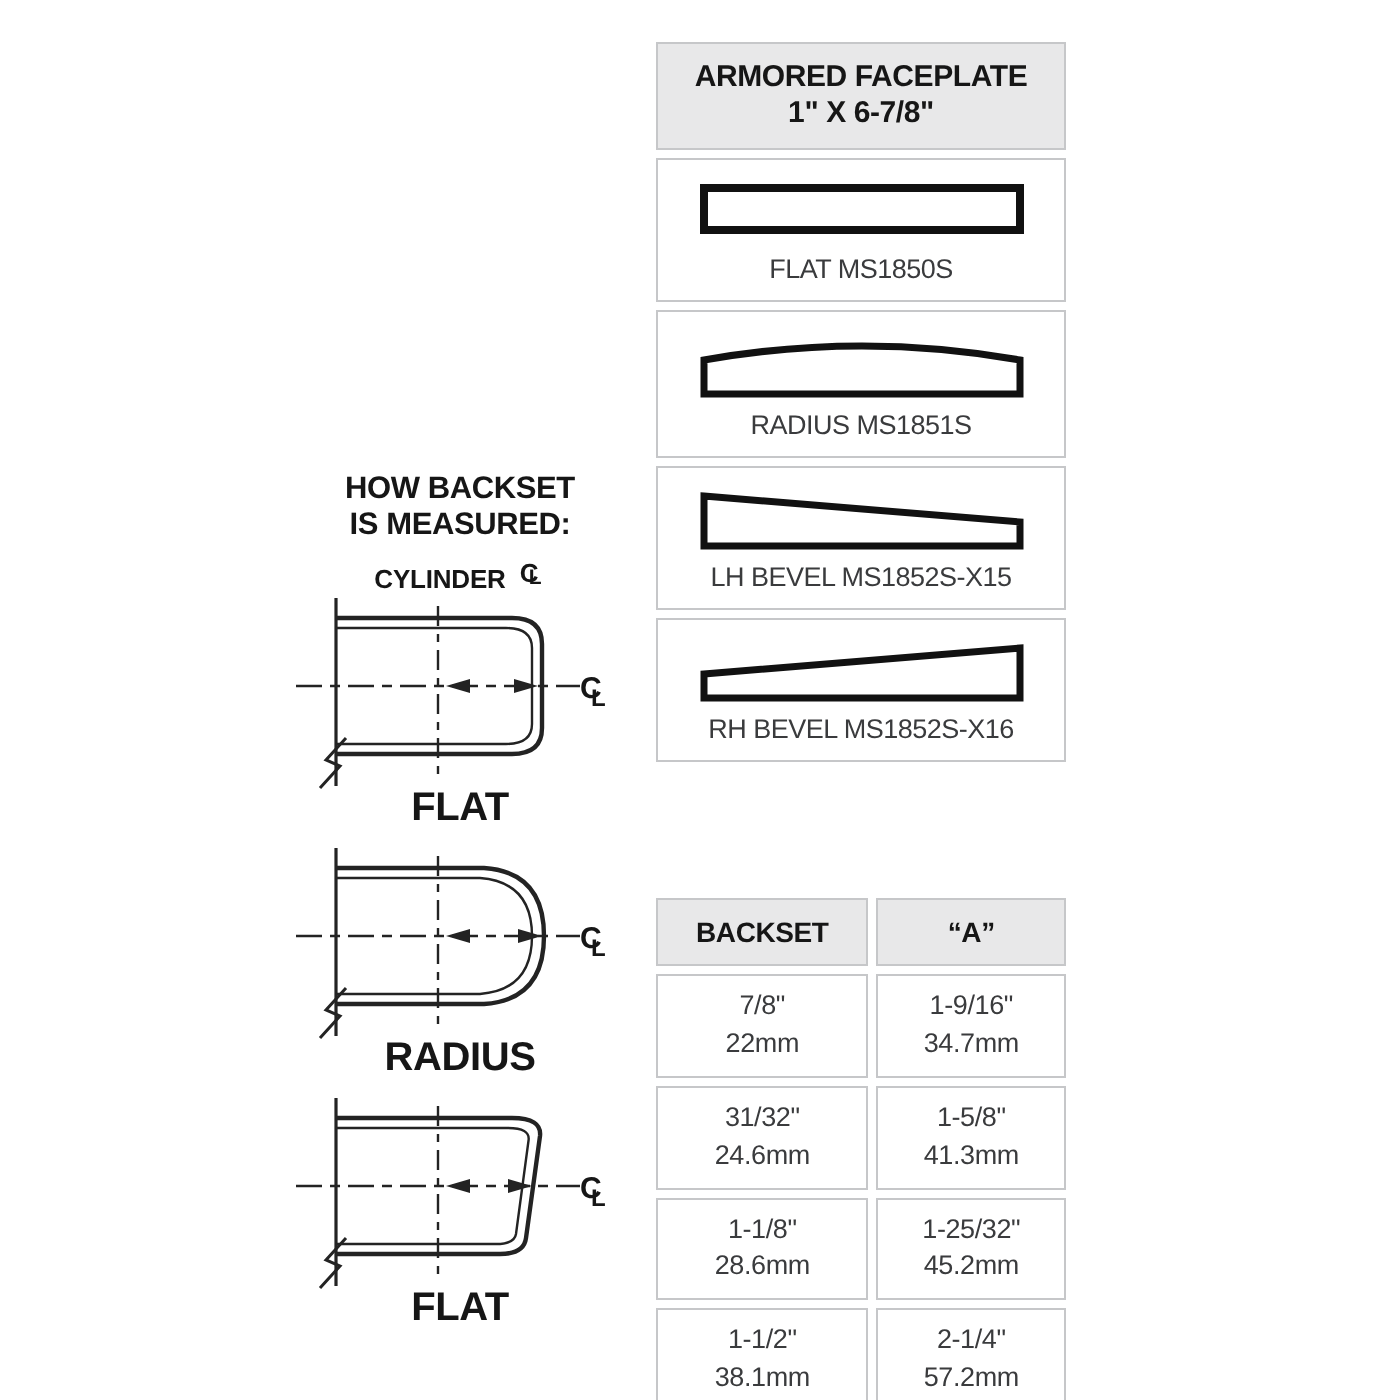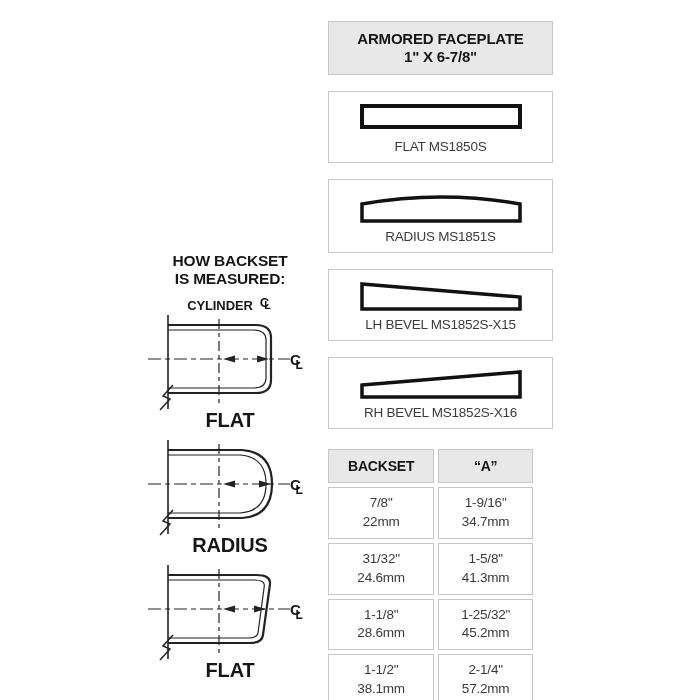--- a/index.html
+++ b/index.html
@@ -4,40 +4,40 @@
 <style>
   html,body{margin:0;padding:0;}
   body{
     width:700px;height:700px;background:#ffffff;position:relative;
     font-family:"Liberation Sans", sans-serif;color:#1d1d1f;
     -webkit-font-smoothing:antialiased;
   }
   .abs{position:absolute;}
 
   
-  .left-panel{left:140px;top:252px;width:180px;text-align:center;}
+  .left-panel{left:140px;top:236px;width:180px;text-align:center;}
   .lp-title{font-size:15.5px;font-weight:bold;line-height:1.16;letter-spacing:-0.2px;color:#161616;}
   .cyl-row{margin-top:9px;margin-bottom:0;font-size:13px;font-weight:bold;color:#161616;letter-spacing:-0.1px;}
   .diag{margin-bottom:6px;}
   .diag svg{display:block;margin:0 auto;}
   .diag-label{font-size:20px;font-weight:bold;color:#161616;margin-top:-2px;letter-spacing:-0.2px;}
   .cl-sym{position:relative;display:inline-block;width:13px;height:15px;vertical-align:-2px;font-weight:bold;}
   .cl-sym .c{position:absolute;left:0;top:-2px;font-size:13px;}
   .cl-sym .l{position:absolute;left:4.5px;top:2px;font-size:10.5px;}
 
   
   .stack{display:flex;flex-direction:column;gap:4px;}
   .cellbox{
     border:1px solid #c6c7c9;background:#ffffff;text-align:center;
     display:flex;flex-direction:column;align-items:center;justify-content:center;
   }
   .headbox{background:#e8e8e9;}
-  .fp-table{left:328px;top:21px;width:225px;}
+  .fp-table{left:328px;top:21px;width:205px;}
   .fp-head{padding:8px 4px;font-size:15px;font-weight:bold;line-height:1.2;letter-spacing:-0.2px;color:#161616;}
-  .fp-cell{padding:7px 4px 6px 4px;margin-top:12px;}
+  .fp-cell{padding:7px 4px 6px 4px;}
   .fp-label{font-size:13.5px;color:#3a3b3d;letter-spacing:-0.25px;line-height:1.25;margin-top:2px;}
   .fp-cell svg{display:block;}
 
   .bk-table{left:328px;top:449px;width:205px;display:grid;grid-template-columns:1fr 1fr;gap:4px;}
   .bk-head{padding:8px 19px;font-size:14px;font-weight:bold;color:#161616;letter-spacing:-0.2px;}
   .bk-cell{padding:6px 2px;font-size:13.5px;color:#3a3b3d;line-height:1.4;letter-spacing:-0.2px;}
 
   .shape-stroke{stroke:#111111;fill:none;}
   .diag-stroke{stroke:#232323;fill:none;}
   .cl-text{font-family:"Liberation Sans",sans-serif;font-weight:bold;fill:#161616;}

